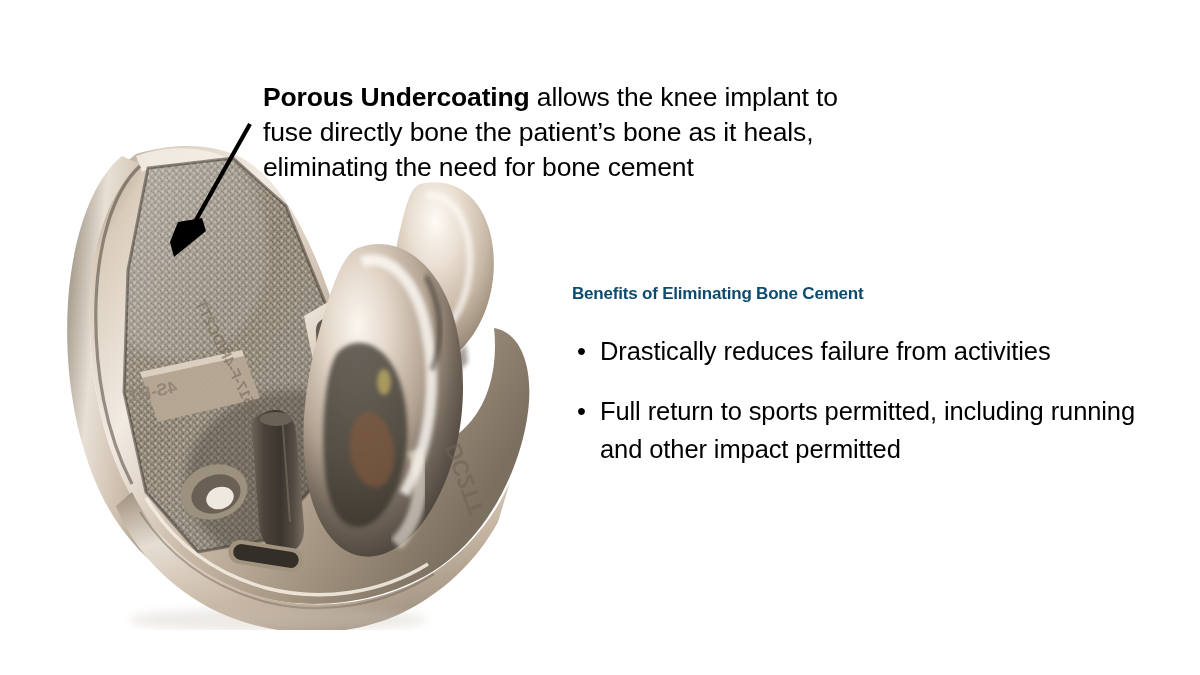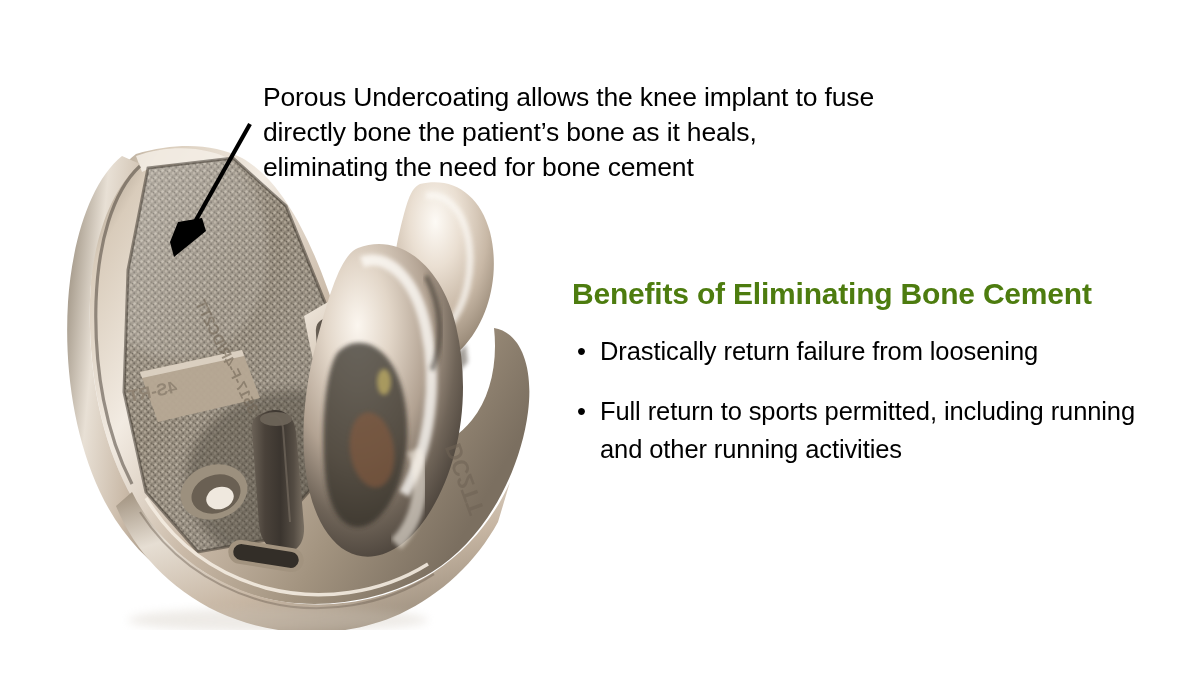--- a/index.html
+++ b/index.html
@@ -22,35 +22,35 @@
     position: absolute;
     left: 263px;
     top: 53px;
     width: 625px;
     font-size: 26.5px;
     line-height: 35px;
     color: #000000;
     letter-spacing: -0.15px;
   }
   #callout .lead {
-    font-weight: normal;
+    font-weight: bold;
     margin-top: 48px;
   }
 
   
   #benefits {
     position: absolute;
     left: 572px;
     top: 278px;
     width: 600px;
   }
   #benefits-heading {
-    font-size: 30px;
+    font-size: 17px;
     font-weight: bold;
-    color: #4d7c0f;
+    color: #0c4a6e;
     letter-spacing: -0.2px;
     line-height: 32px;
     white-space: nowrap;
   }
   .benefit-item {
     position: relative;
     margin-top: 22px;
     padding-left: 28px;
     font-size: 25.5px;
     line-height: 38px;
@@ -316,22 +316,22 @@
 
   <p id="callout">
     <span class="lead">Porous Undercoating</span><span> allows the knee implant to fuse directly bone the patient’s bone as it heals, eliminating the need for bone cement</span>
   </p>
 
   <div id="benefits">
     <div id="benefits-heading">Benefits of Eliminating Bone Cement</div>
 
     <div class="benefit-item">
       <span class="bullet-glyph">•</span>
-      <span>Drastically return failure from loosening</span>
+      <span>Drastically reduces failure from activities</span>
     </div>
 
     <div class="benefit-item">
       <span class="bullet-glyph">•</span>
-      <span>Full return to sports permitted, including running and other running activities</span>
+      <span>Full return to sports permitted, including running and other impact permitted</span>
     </div>
   </div>
 
 </div>
 
 </body></html>

